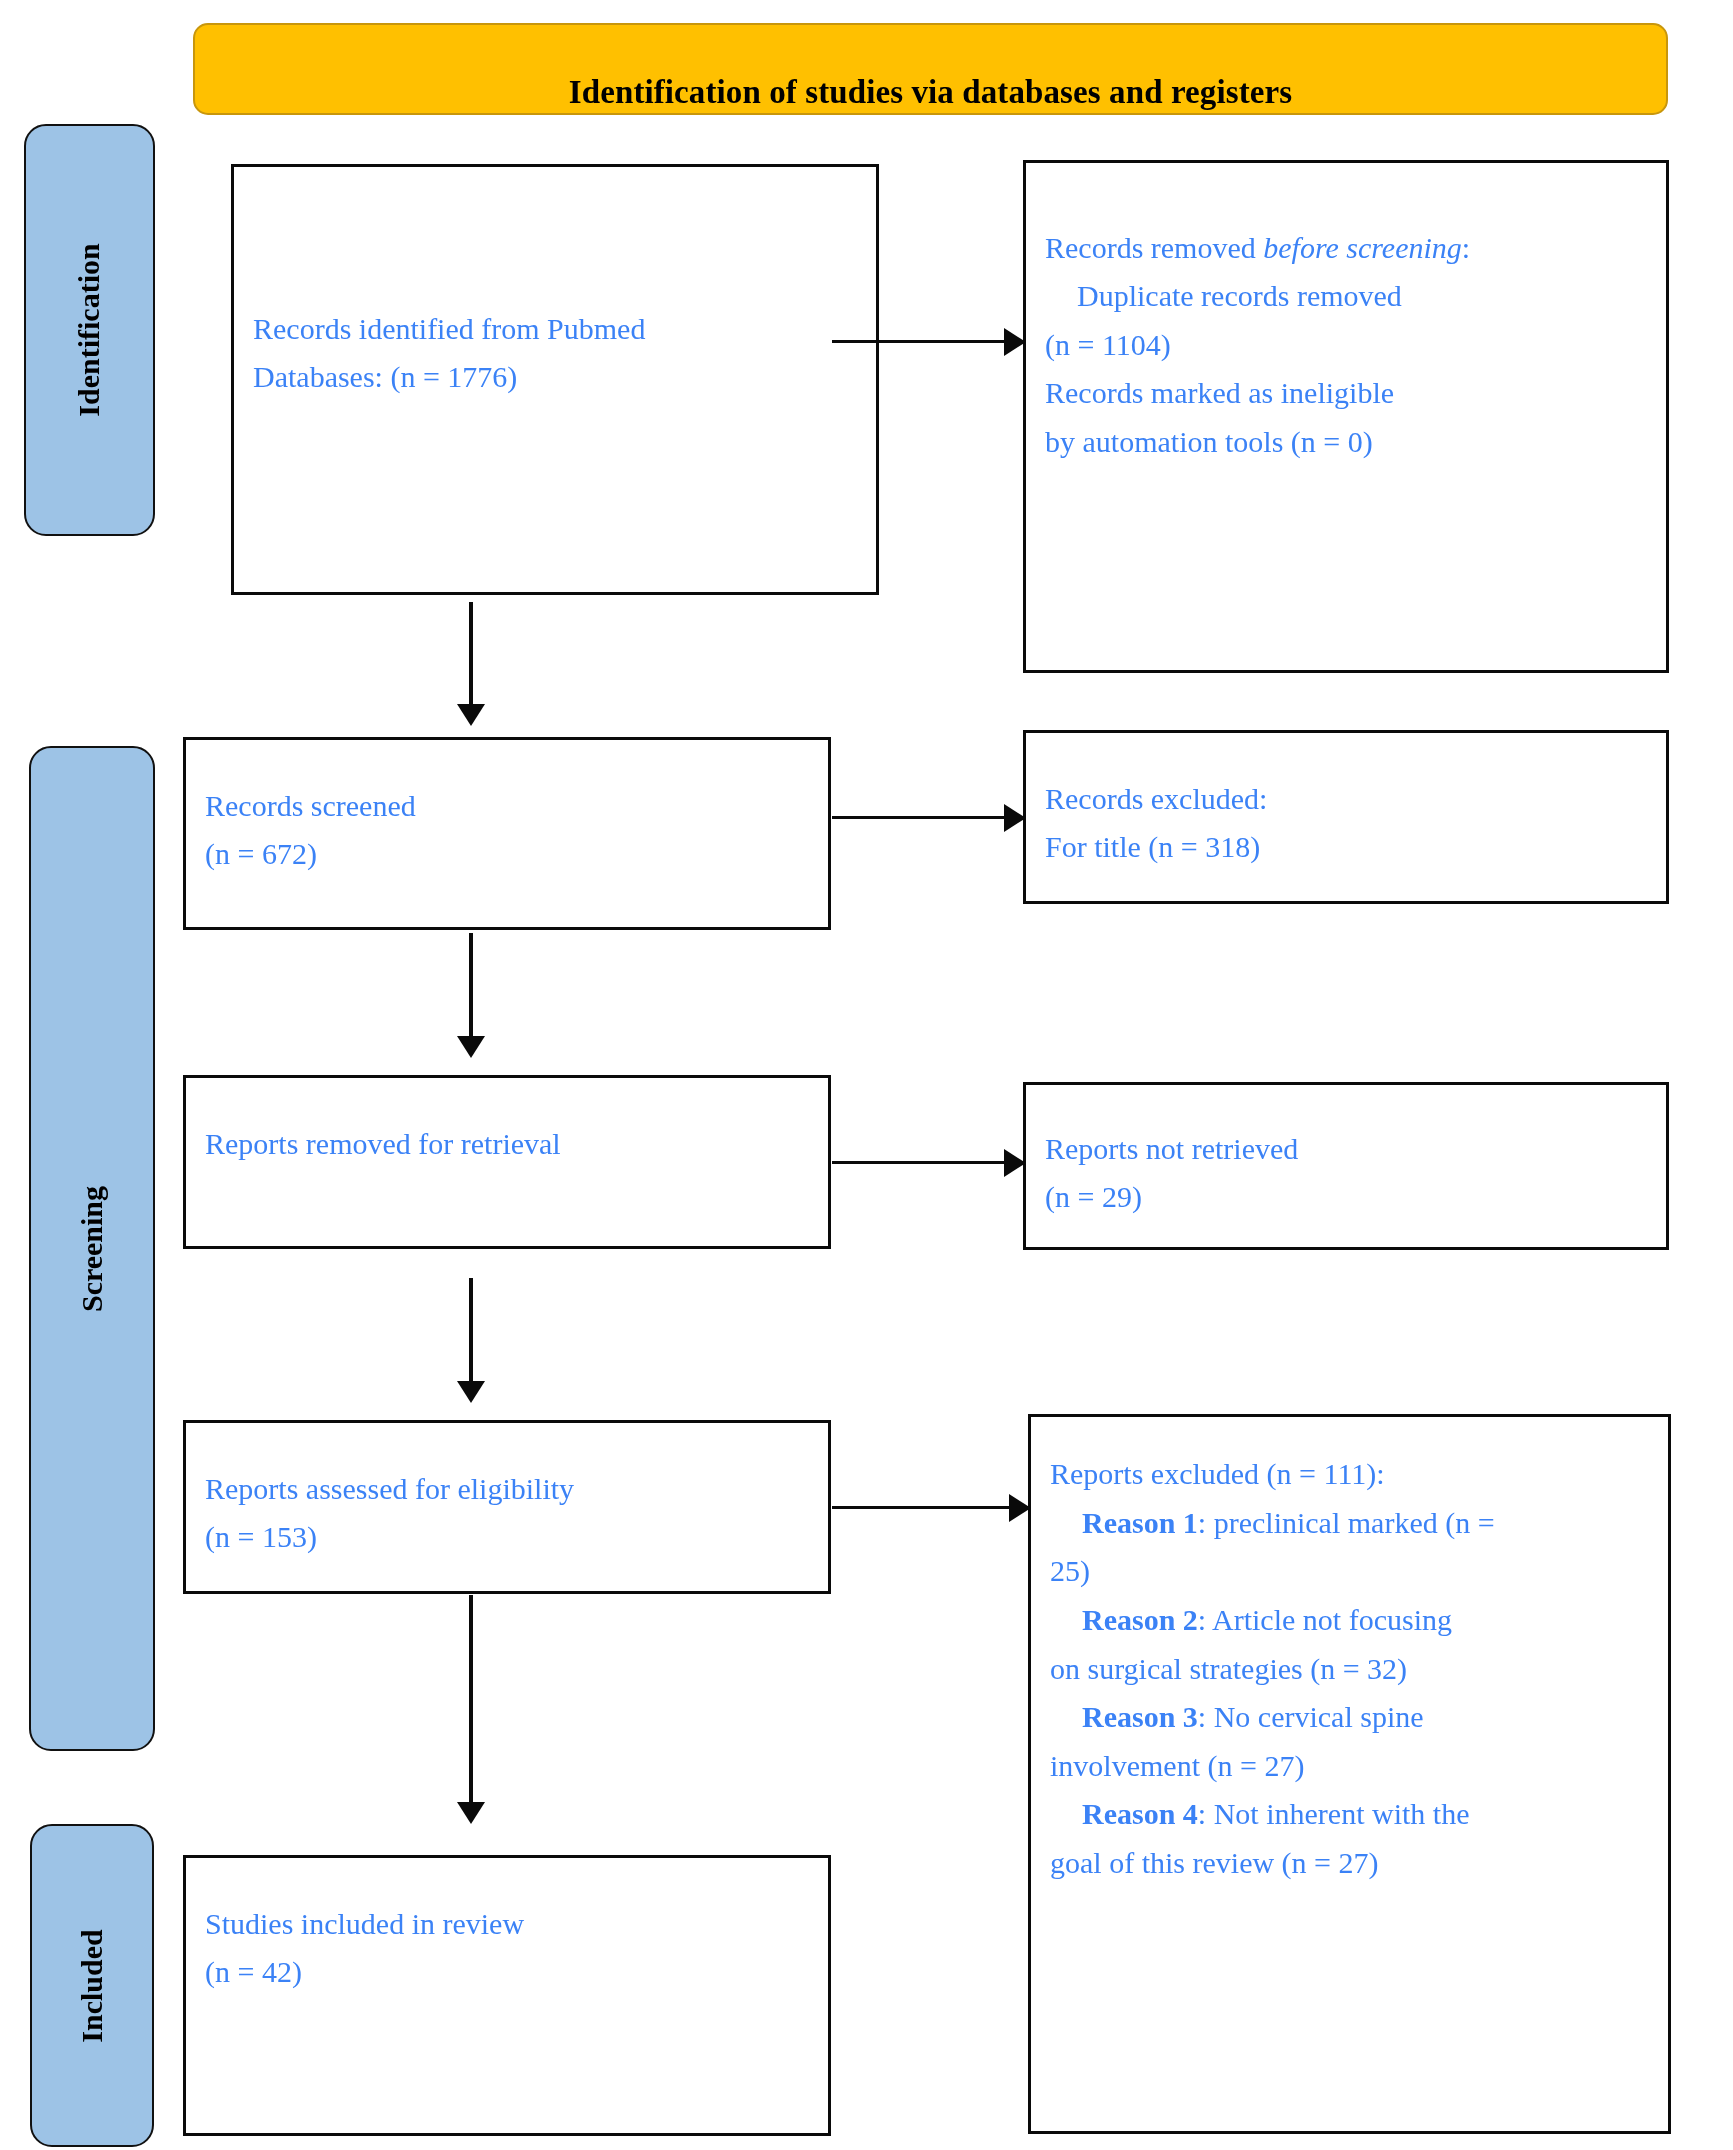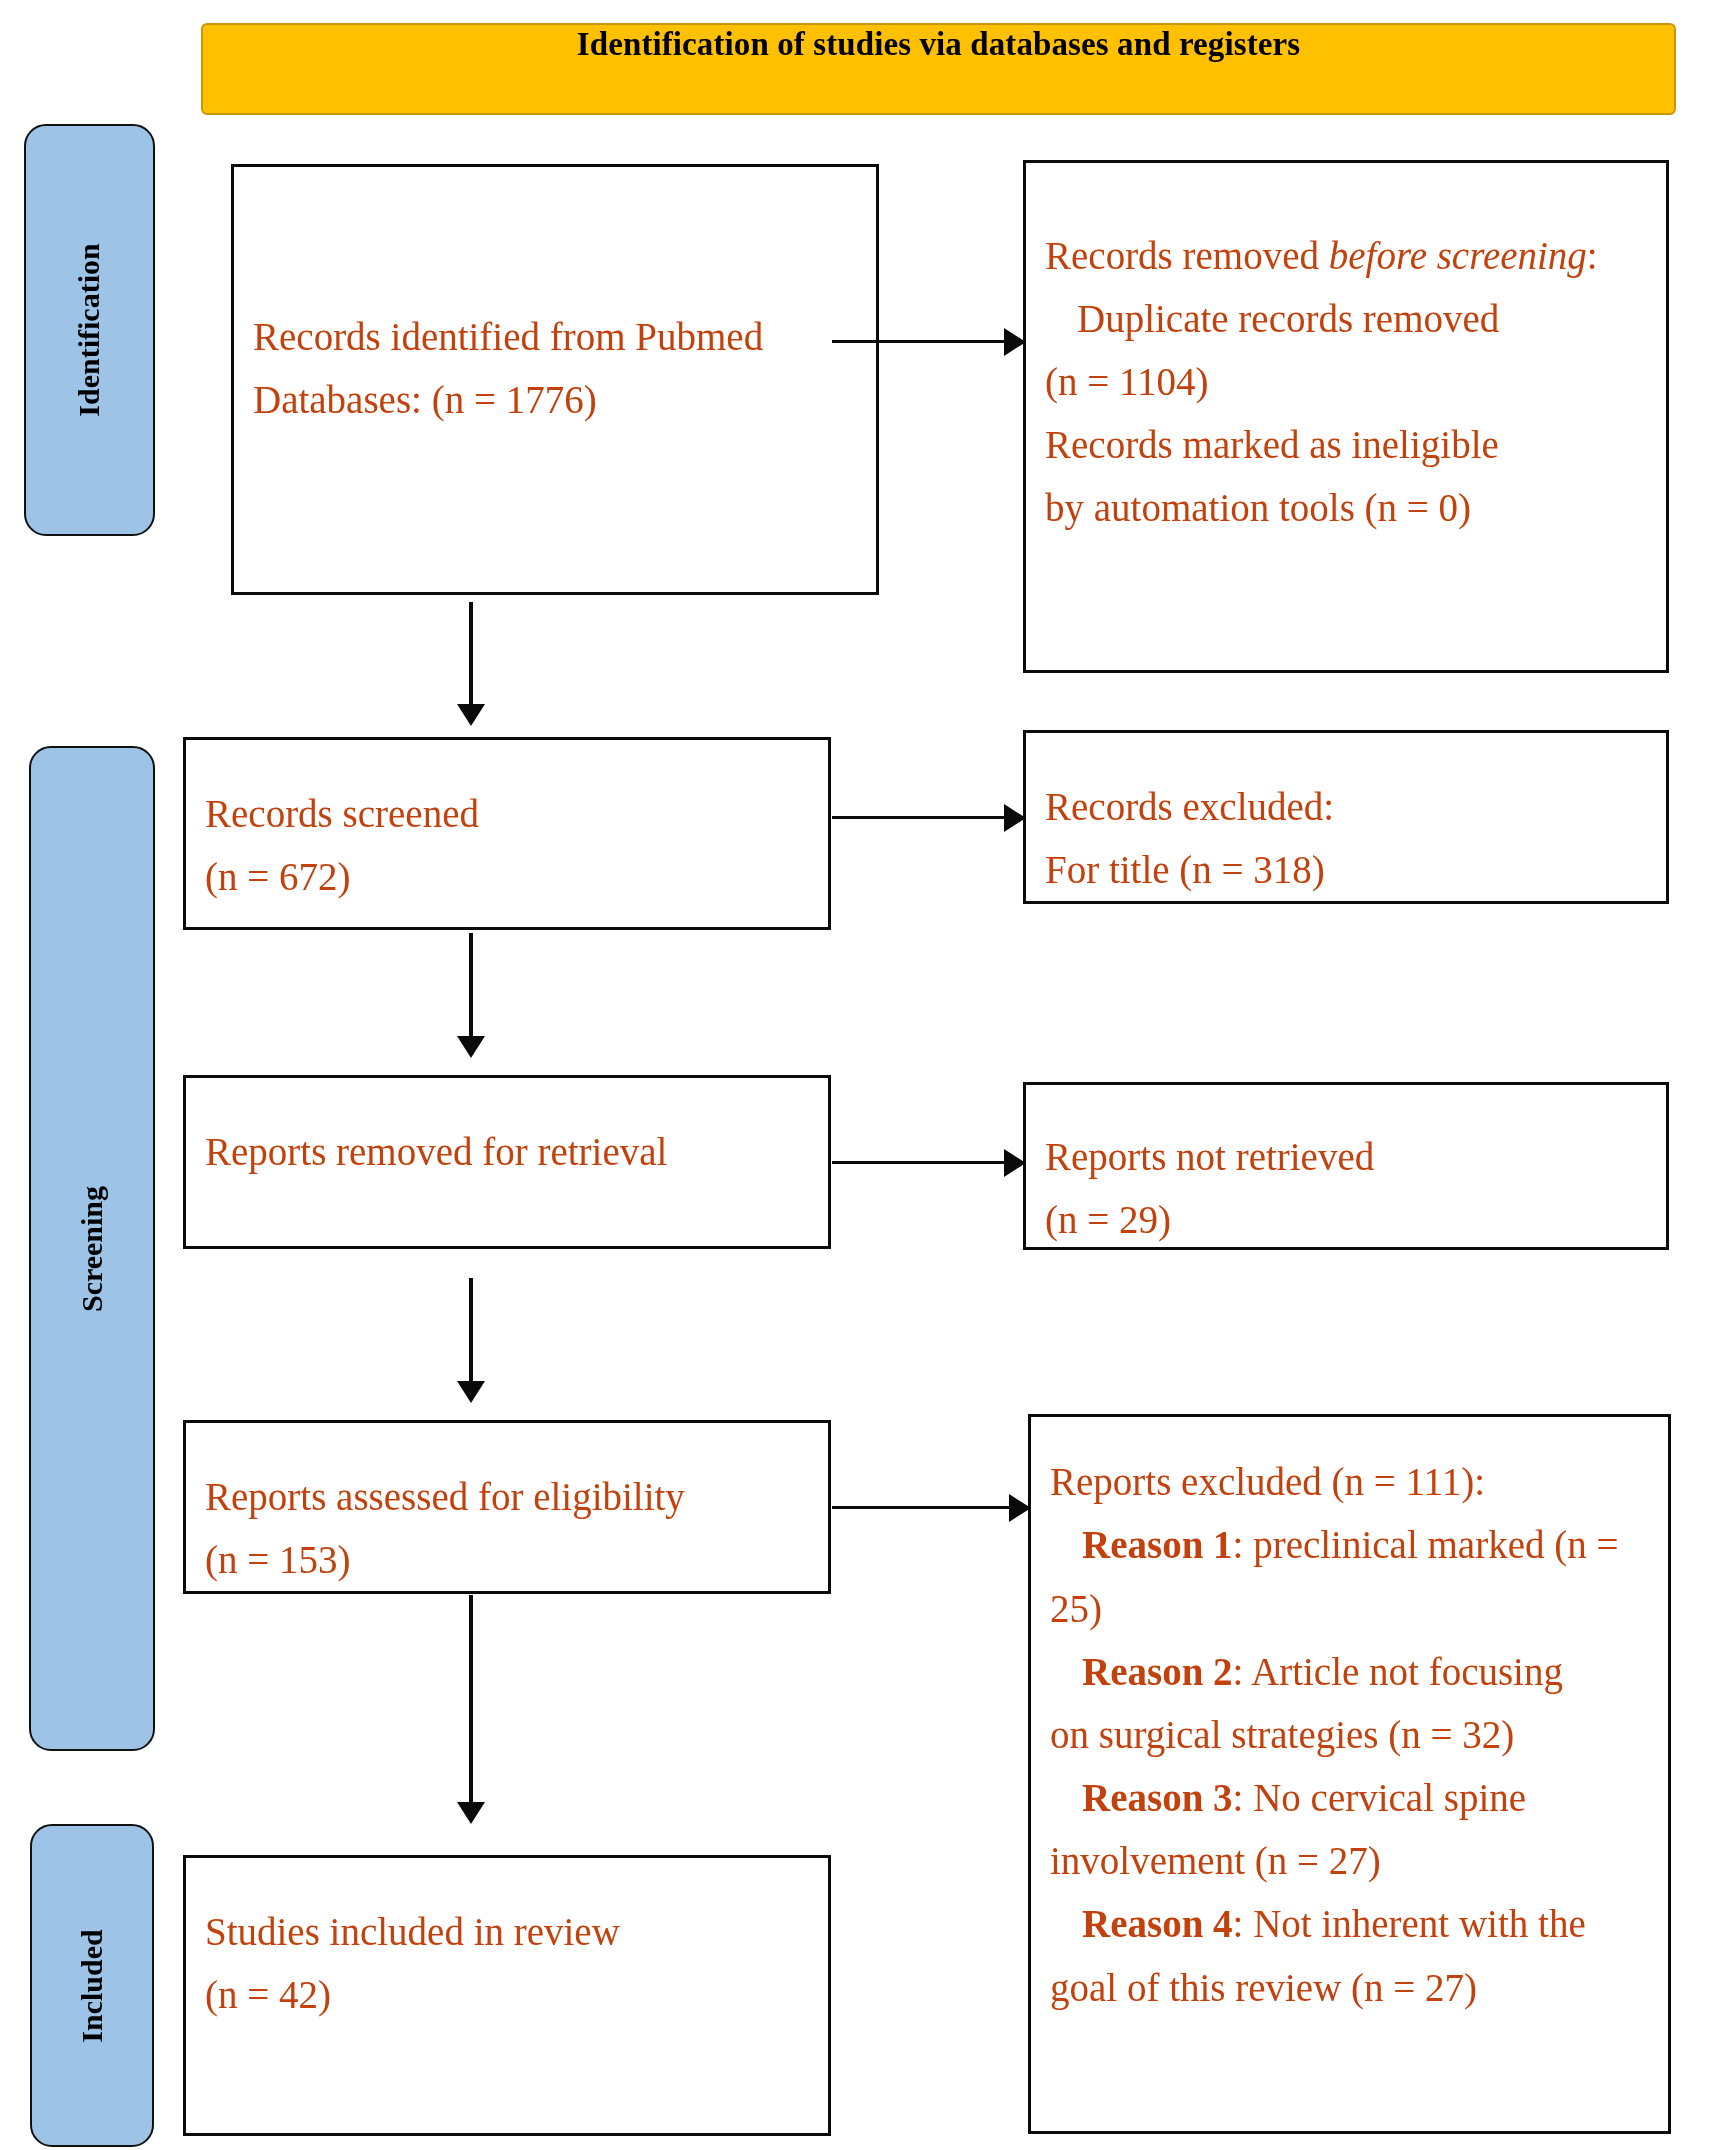--- a/index.html
+++ b/index.html
@@ -17,27 +17,26 @@
     height: 2151px;
     background: #ffffff;
     overflow: hidden;
   }
 
   
   .banner {
     position: absolute;
     background: #FFC000;
     border: 2.6px solid #C8960C;
-    border-radius: 6px;
+    border-radius: 15px;
     box-sizing: border-box;
     display: flex;
-    align-items: flex-start;
+    align-items: flex-end;
     justify-content: center;
     text-align: center;
-    margin-left: 8px;
   }
   .banner-text {
     font-weight: bold;
     font-size: 33px;
     letter-spacing: 0.1px;
     color: #000000;
     line-height: 1.2;
   }
 
   
@@ -63,23 +62,23 @@
 
   
   .box {
     position: absolute;
     background: #ffffff;
     border: 3.1px solid #0a0a0a;
     box-sizing: border-box;
     padding: 17.7px 19px 10.4px 19px;
   }
   .box-body {
-    font-size: 39px;
+    font-size: 30px;
     line-height: 1.62;
-    color: #c2410c;
+    color: #3b82f6;
   }
   .box-body p {
     margin: 0;
   }
   .justified {
     text-align: justify;
     text-align-last: left;
   }
   .hang {
     padding-left: 32px;

